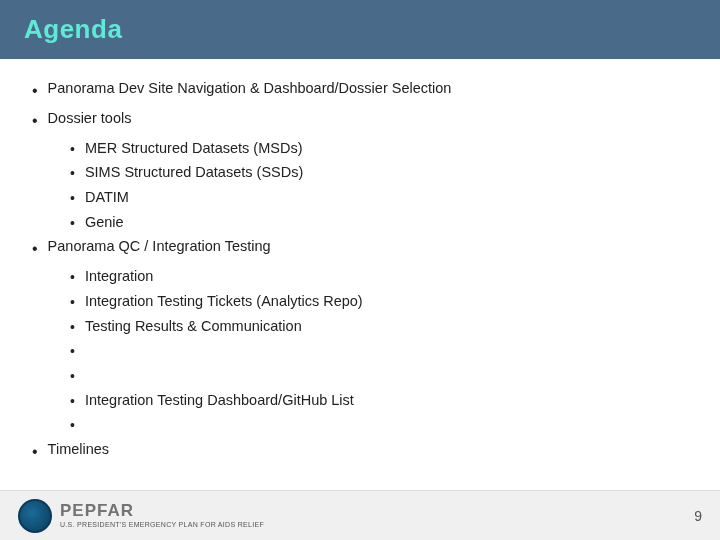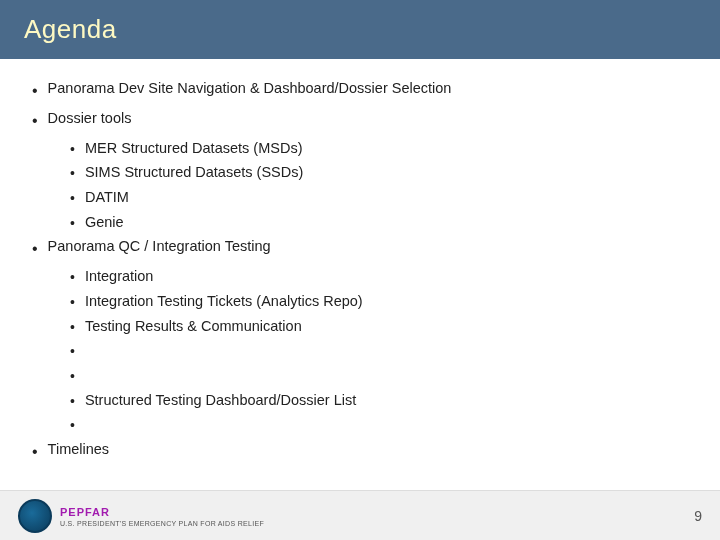--- a/index.html
+++ b/index.html
@@ -19,23 +19,23 @@
 
     .header {
       background: #4a6a8a;
       padding: 14px 24px;
       min-height: 52px;
       display: flex;
       align-items: center;
     }
 
     .header-title {
-      color: #fef9c3;
+      color: #5eead4;
       font-size: 26px;
-      font-weight: 400;
+      font-weight: 700;
       letter-spacing: 0.5px;
     }
 
     .content {
       padding: 18px 32px 60px 32px;
       font-size: 14.5px;
       color: #222222;
       line-height: 1.55;
     }
 
@@ -91,23 +91,23 @@
       height: 34px;
       border-radius: 50%;
       background: radial-gradient(circle at 40% 40%, #1a6b9a, #0a3a5a);
       border: 2px solid #0a3a5a;
       flex-shrink: 0;
       position: relative;
       overflow: hidden;
     }
 
     .logo-text {
-      font-size: 11px;
+      font-size: 17px;
       font-weight: 700;
-      color: #a21caf;
+      color: #737373;
       letter-spacing: 1px;
     }
 
     .logo-sub {
       font-size: 7px;
       color: #555;
       font-weight: 400;
       letter-spacing: 0.3px;
       display: block;
       line-height: 1.2;
@@ -169,21 +169,21 @@
       <span>Testing Results &amp; Communication</span>
     </div>
     <div class="bullet-l2">
       <span class="dot">•</span>
     </div>
     <div class="bullet-l2">
       <span class="dot">•</span>
     </div>
     <div class="bullet-l2">
       <span class="dot">•</span>
-      <span>Structured Testing Dashboard/Dossier List</span>
+      <span>Integration Testing Dashboard/GitHub List</span>
     </div>
     <div class="bullet-l2">
       <span class="dot">•</span>
     </div>
     <div class="bullet-l1">
       <span class="dot">•</span>
       <span>Timelines</span>
     </div>
   </div>
 

